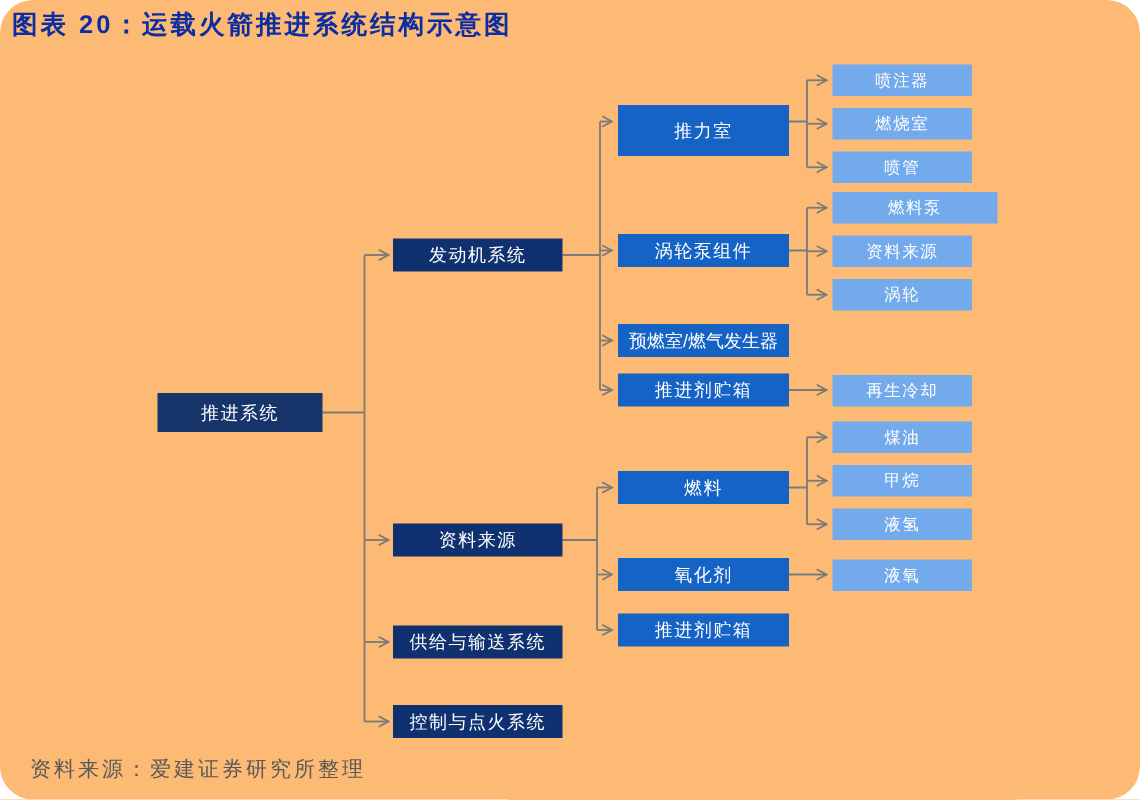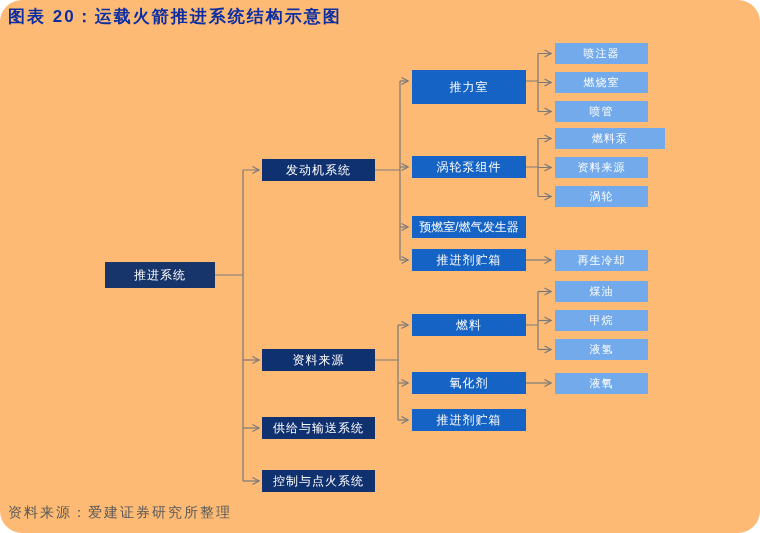--- a/index.html
+++ b/index.html
@@ -12,21 +12,21 @@
     border-radius:22px;
   }
   .fig-title{
     position:absolute;left:8px;top:5px;
     font-size:17px;font-weight:bold;
     letter-spacing:2px;
     color:var(--c-title,#0c2ea2);
     white-space:nowrap;
   }
   .source-note{
-    position:absolute;left:8px;top:504px;
+    position:absolute;left:20px;top:504px;
     font-size:14px;letter-spacing:2px;
     color:var(--c-source,#595959);
     white-space:nowrap;
   }
   .node{
     position:absolute;
     display:flex;align-items:center;justify-content:center;
     color:var(--c-node_text,#ffffff);
     font-weight:normal;
     box-sizing:border-box;

